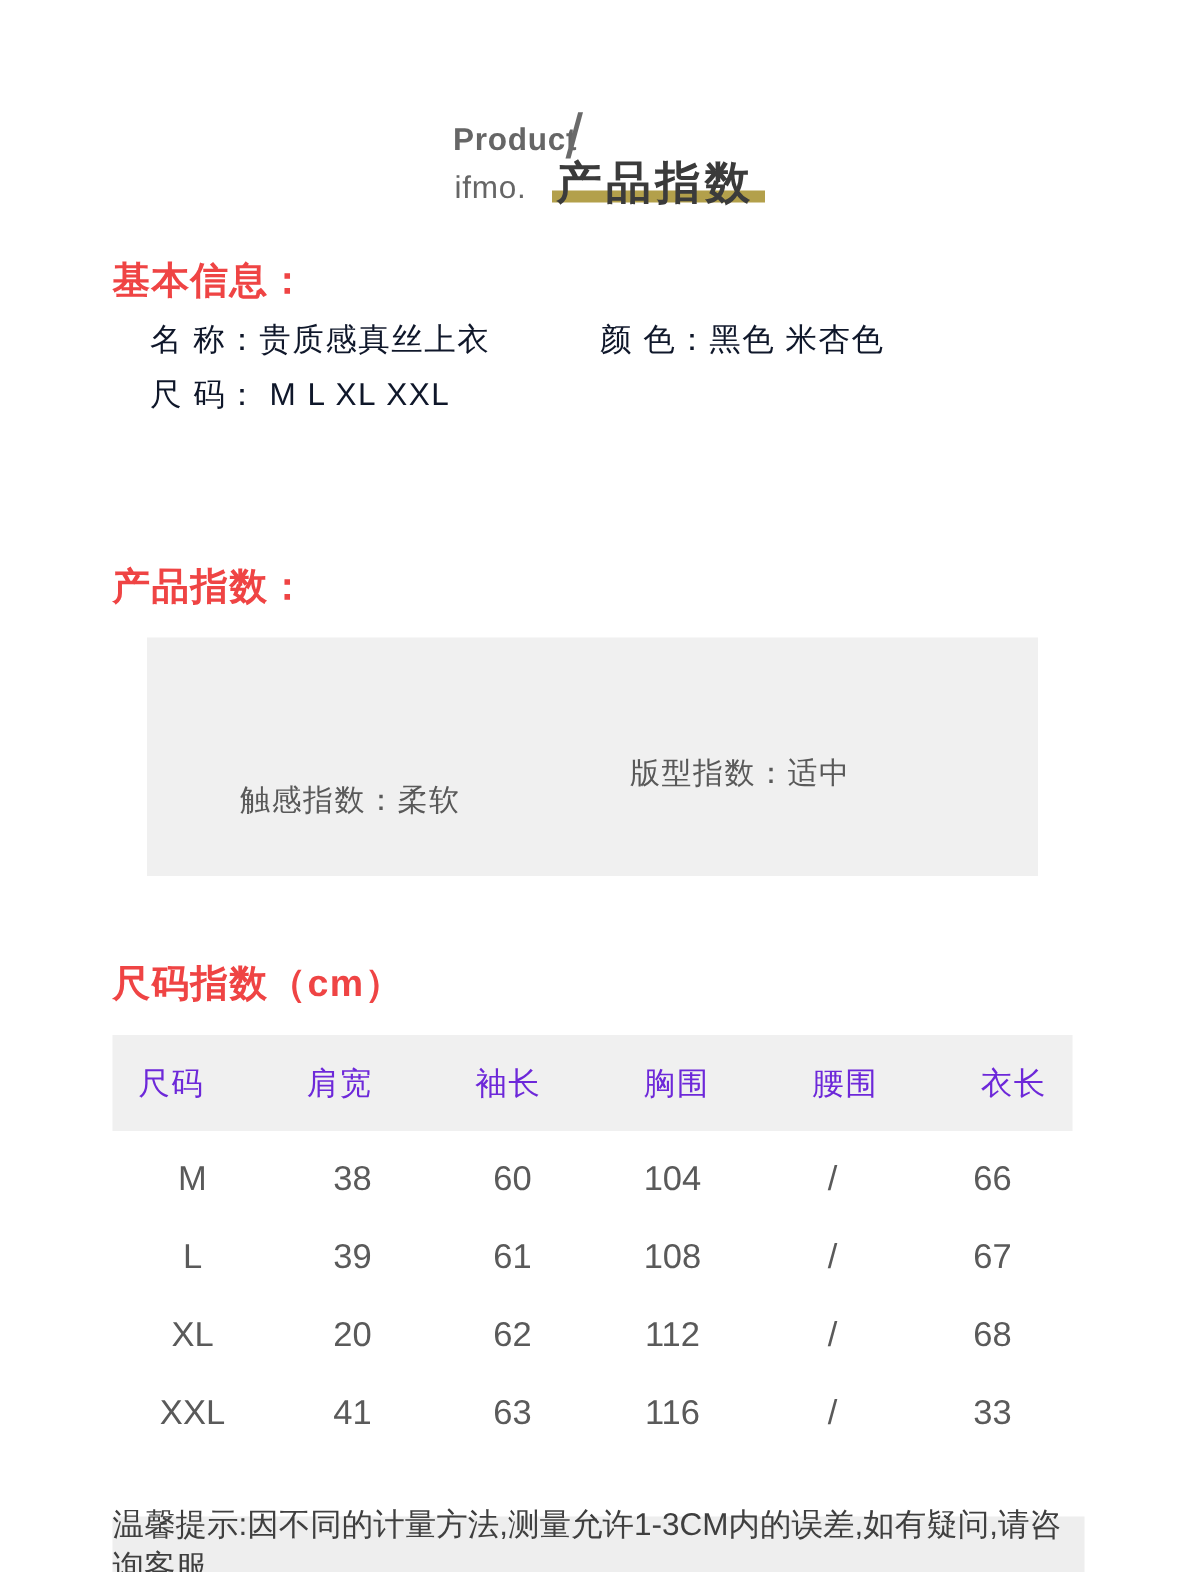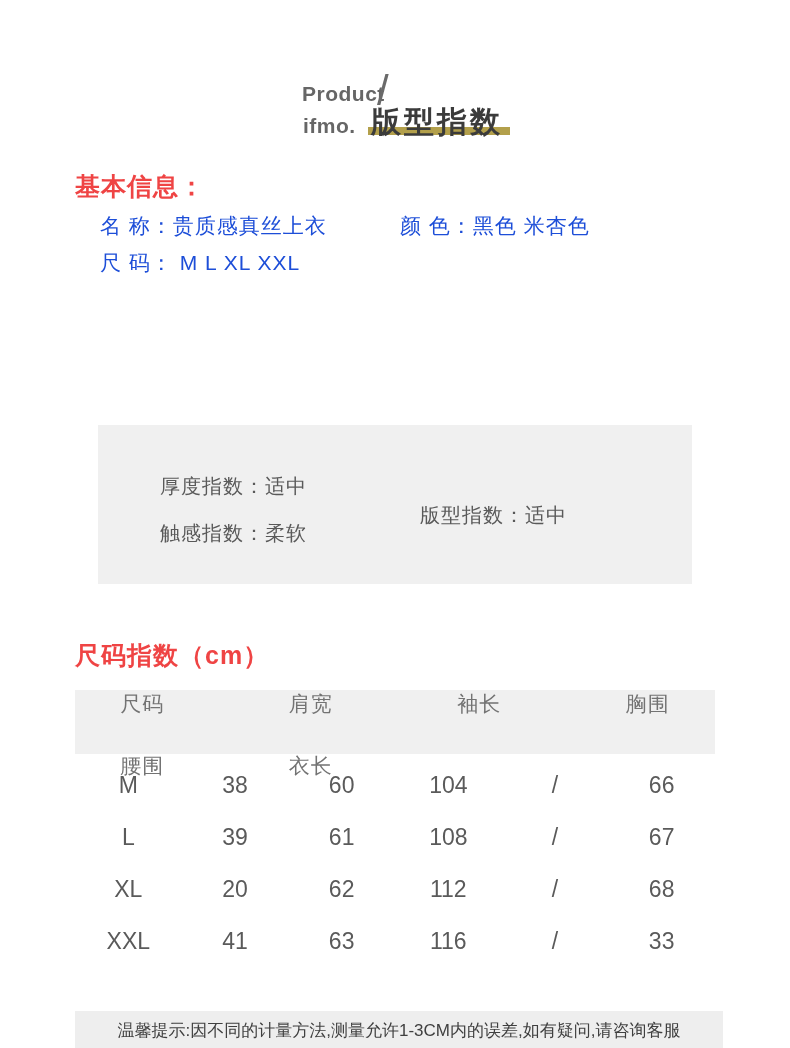--- a/index.html
+++ b/index.html
@@ -23,21 +23,21 @@
     font-size: 21px; font-weight: 600; color: #666666;
     letter-spacing: 0.5px;
   }
   .brand-slash {
     position: absolute; left: 377px; top: 58px;
     font-size: 42px; font-weight: 300; color: #6a6a6a;
     line-height: 1;
   }
   .brand-bottom {
     position: absolute; left: 303px; top: 102px;
-    font-size: 21px; font-weight: 700; color: #666666;
+    font-size: 21px; font-weight: 400; color: #666666;
     letter-spacing: 0.5px;
   }
   .page-title {
     position: absolute; left: 371px; top: 90px;
     font-size: 30px; font-weight: 700; color: var(--text-dark, #3b3b3b);
     letter-spacing: 3px; z-index: 2;
   }
   .title-underline {
     position: absolute; left: 368px; top: 115px;
     width: 142px; height: 8px;
@@ -51,21 +51,21 @@
     font-size: 25px; font-weight: 700; color: #ef4444;
     letter-spacing: 1px;
   }
   .h-basic { top: 158px; }
   .h-index { top: 362px; }
   .h-size  { top: 627px; }
 
   
   .info-item {
     position: absolute;
-    font-size: 21px; color: #1d4ed8; letter-spacing: 1px;
+    font-size: 21px; color: #0f172a; letter-spacing: 1px;
   }
   .info-0 { left: 100px; top: 200px; }
   .info-1 { left: 400px; top: 200px; }
   .info-2 { left: 100px; top: 237px; }
   .info-3 { left: 400px; top: 242px; }
 
   
   .index-panel {
     position: absolute; left: 98px; top: 413px;
     width: 594px; height: 159px;
@@ -78,62 +78,62 @@
   .pi-0 { left: 62px;  top: 48px; }
   .pi-1 { left: 322px; top: 48px; }
   .pi-2 { left: 62px;  top: 95px; }
   .pi-3 { left: 322px; top: 77px; }
 
   
   .size-table {
     position: absolute; left: 75px; top: 678px; width: 640px;
   }
   .size-table-header {
-    display: grid; grid-template-columns: repeat(4, 1fr);
+    display: grid; grid-template-columns: repeat(6, 1fr);
     align-items: center; height: 64px;
     background: var(--panel-gray, #f0f0f0);
-    font-size: 21px; color: #737373; letter-spacing: 1px;
+    font-size: 21px; color: #6d28d9; letter-spacing: 1px;
     text-align: center;
     gap: 34px;
   }
   .size-table-body { padding-top: 5px; }
   .size-row {
     display: grid; grid-template-columns: repeat(6, 1fr);
     align-items: center; height: 52px;
     font-size: 23px; color: #5a5a5a;
     text-align: center;
   }
 
   
   .footer-note {
     position: absolute; left: 75px; top: 999px;
     width: 648px; height: 38px;
     background: var(--footer-gray, #eeeeee);
     display: flex; align-items: center; justify-content: center;
-    font-size: 17px; color: #3f3f3f;
+    font-size: 21px; color: #3f3f3f;
   }
 </style>
 </head>
 <body>
 
 <div class="page">
 
   <div class="brand-top">Product</div>
   <div class="brand-slash">/</div>
   <div class="brand-bottom">ifmo.</div>
   <div class="title-underline"></div>
-  <div class="page-title">版型指数</div>
+  <div class="page-title">产品指数</div>
 
   <div class="section-heading h-basic">基本信息：</div>
   <div class="info-item info-0">名 称：贵质感真丝上衣</div>
   <div class="info-item info-1">颜 色：黑色 米杏色</div>
   <div class="info-item info-2">尺 码： M L XL XXL</div>
 
+  <div class="section-heading h-index">产品指数：</div>
   <div class="index-panel">
-    <div class="pi-item pi-0">厚度指数：适中</div>
     <div class="pi-item pi-2">触感指数：柔软</div>
     <div class="pi-item pi-3">版型指数：适中</div>
   </div>
 
   <div class="section-heading h-size">尺码指数（cm）</div>
   <div class="size-table">
     <div class="size-table-header">
       <span>尺码</span>
       <span>肩宽</span>
       <span>袖长</span>

